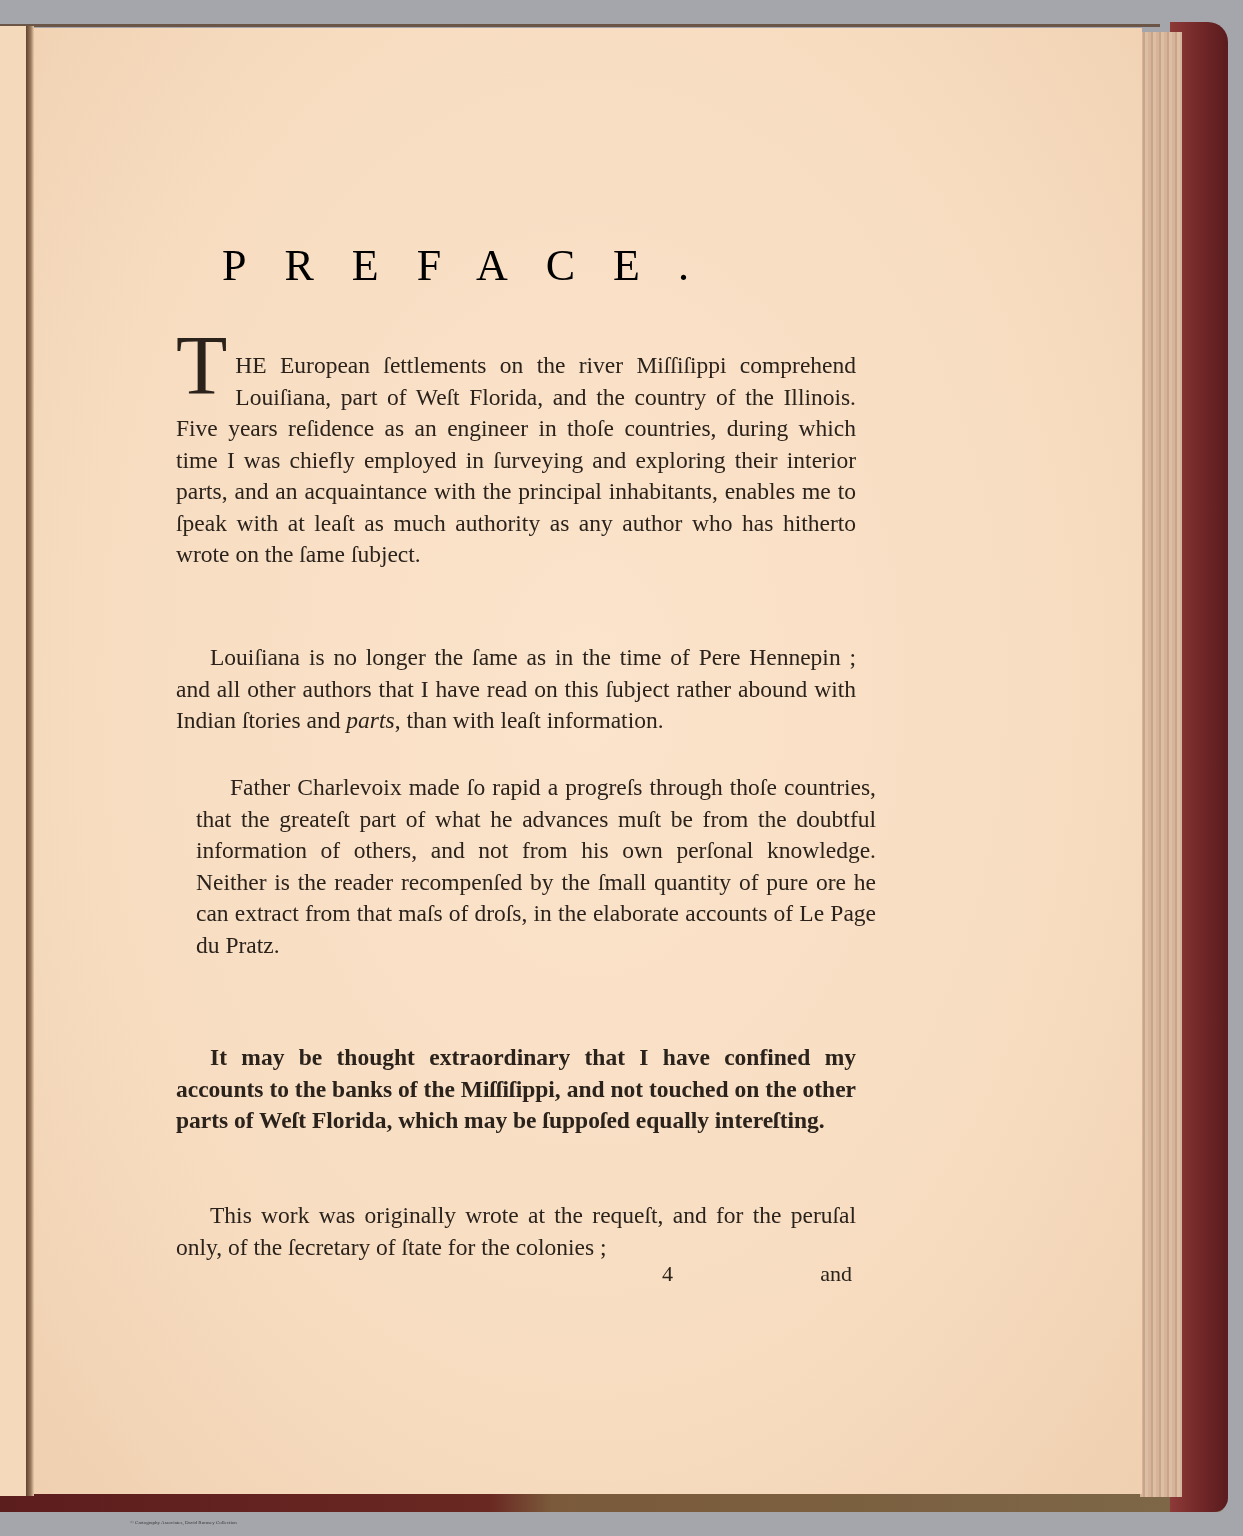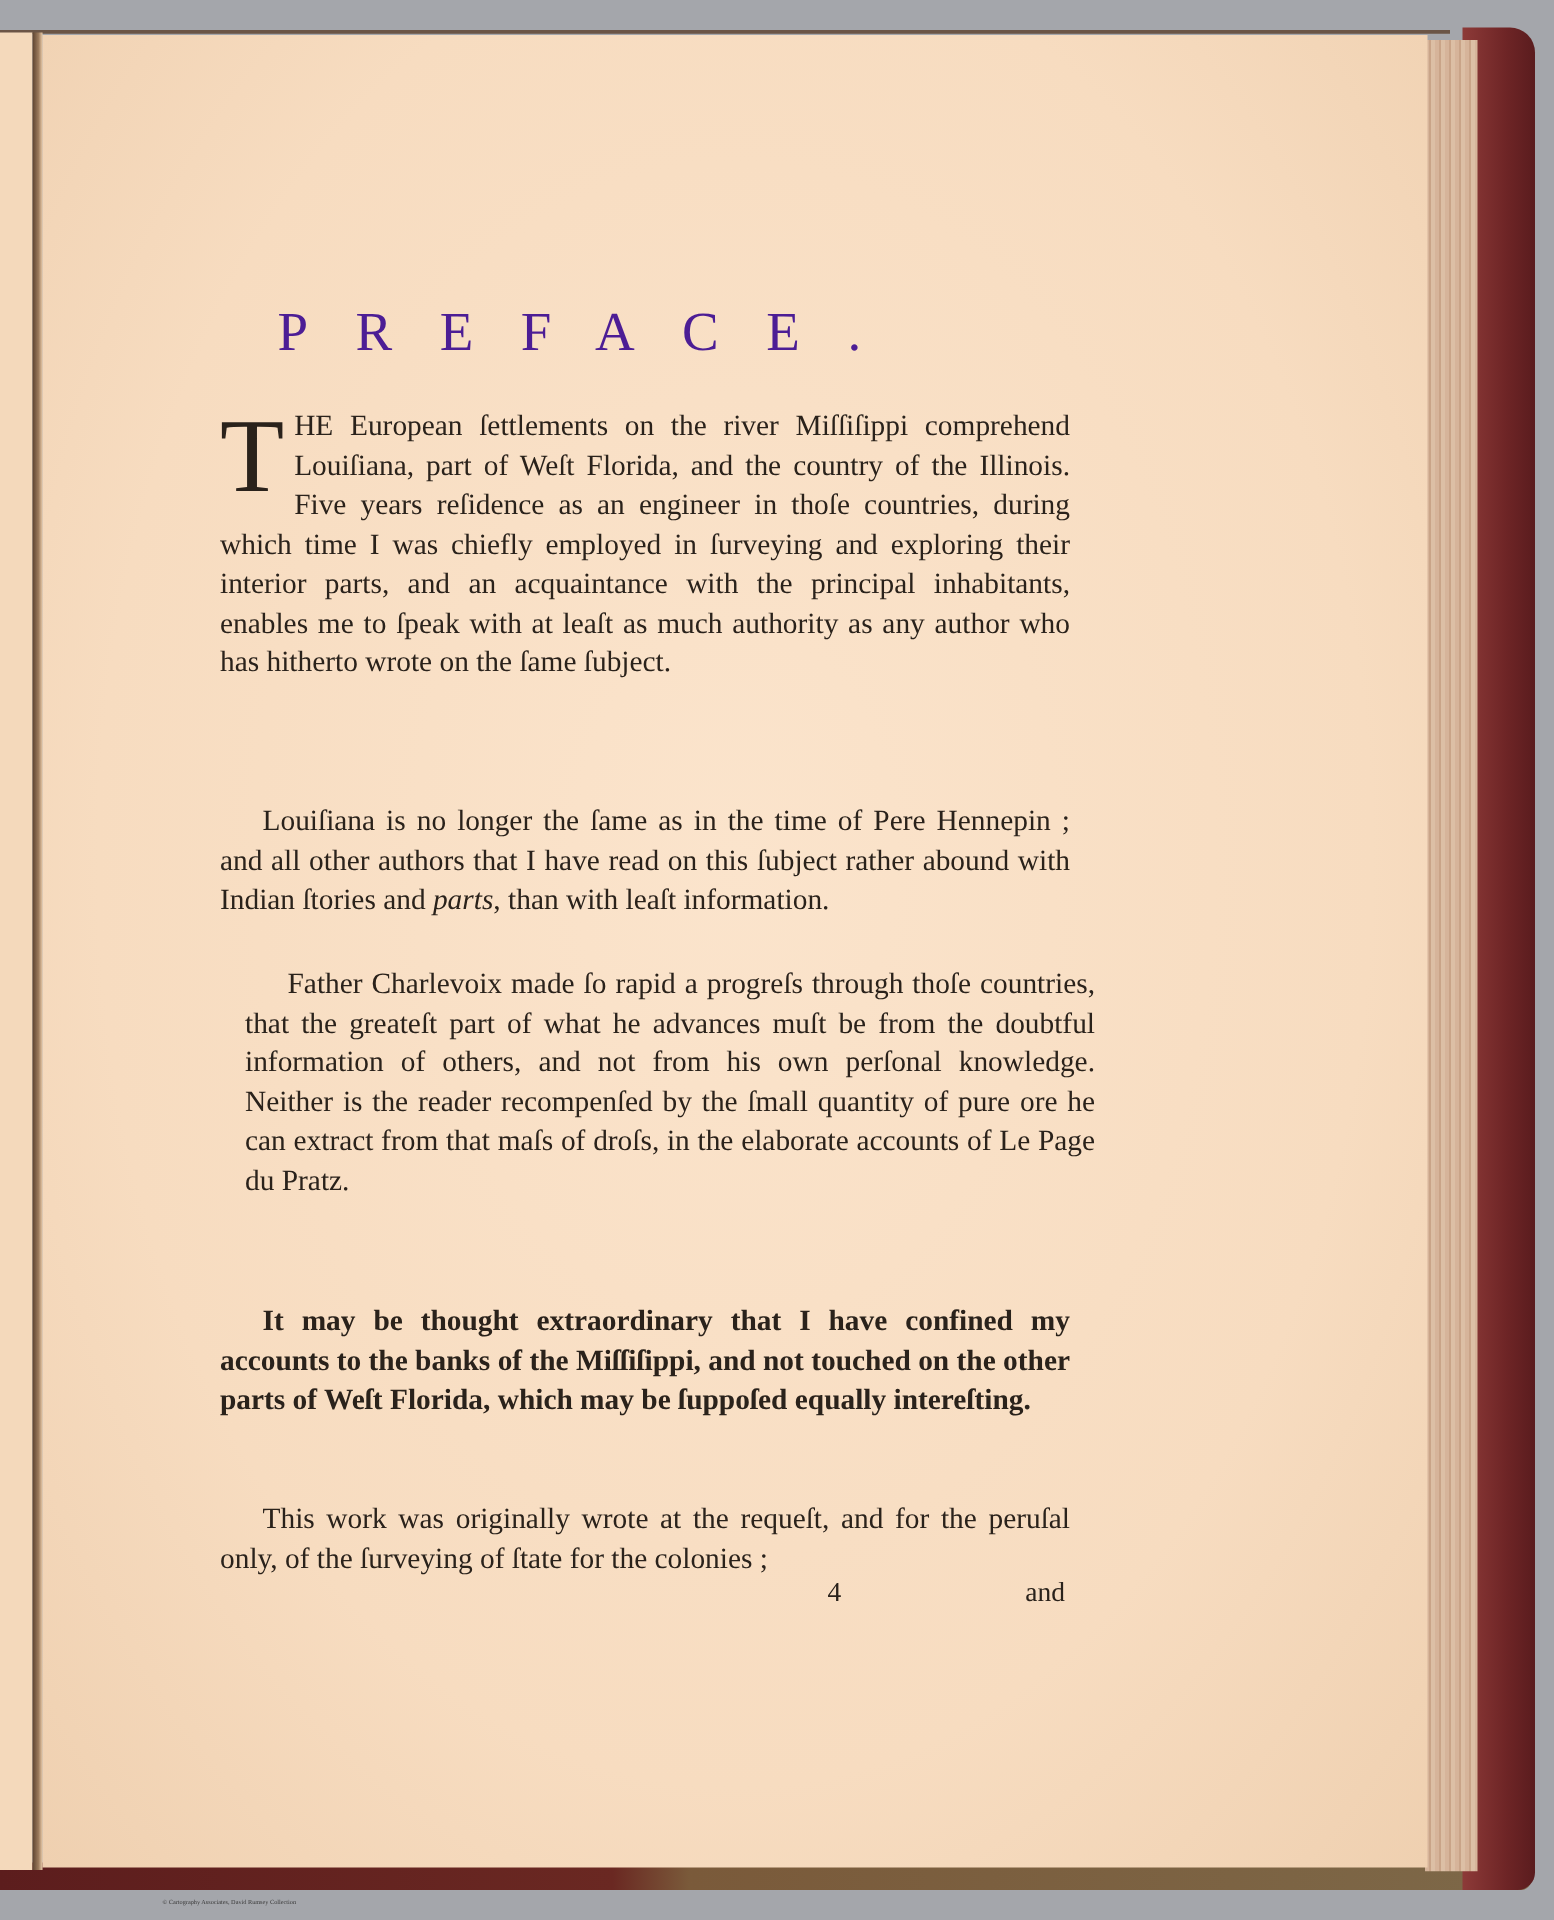--- a/index.html
+++ b/index.html
@@ -32,33 +32,33 @@
   }
   .page {
     position: absolute; left: 34px; top: 28px; width: 1108px; height: 1466px;
     background: radial-gradient(ellipse at 50% 45%, #fbe4cc 0%, #f7dcc0 65%, #efd0b0 100%);
   }
   .top-line {
     position: absolute; left: 0; top: 24px; width: 1160px; height: 3px; background: #6b5546;
   }
   .title {
     position: absolute; left: 222px; top: 240px; font-size: 44px; letter-spacing: 38px;
-    color: #4c1d95; font-weight: normal;
+    color: #000000; font-weight: normal;
   }
   .text {
     position: absolute; left: 176px; width: 680px; color: #2a221b;
     font-size: 23.5px; line-height: 31.5px; text-align: justify;
   }
   .text p { margin: 0; text-indent: 34px; text-align-last: left; }
   .first-para { top: 326px; }
   .dropcap {
     float: left; font-size: 84px; line-height: 68px; margin: 6px 8px 0 0;
     color: #2a221b; height: 66px;
   }
-  .first-para p { text-indent: 0; }
+  .first-para p { text-indent: 0; margin-top: 24px; }
   .p2 { top: 642px; }
   .p3 { top: 772px; margin-left: 20px; }
   .p4 { top: 1042px; font-weight: bold; }
   .p5 { top: 1200px; }
   .catchline {
     position: absolute; top: 1261px; left: 176px; width: 676px; font-size: 22px; color: #2a221b;
   }
   .pagenum { position: absolute; left: 486px; }
   .catchword { position: absolute; right: 0; }
   .credit {
@@ -91,21 +91,21 @@
 
 <div class="text p3">
   <p>Father Charlevoix made ſo rapid a progreſs through thoſe countries, that the greateſt part of what he advances muſt be from the doubtful information of others, and not from his own perſonal knowledge.  Neither is the reader recompenſed by the ſmall quantity of pure ore he can extract from that maſs of droſs, in the elaborate accounts of Le Page du Pratz.</p>
 </div>
 
 <div class="text p4">
   <p>It may be thought extraordinary that I have confined my accounts to the banks of the Miſſiſippi, and not touched on the other parts of Weſt Florida, which may be ſuppoſed equally intereſting.</p>
 </div>
 
 <div class="text p5">
-  <p>This work was originally wrote at the requeſt, and for the peruſal only, of the ſurveying of ſtate for the colonies ;</p>
+  <p>This work was originally wrote at the requeſt, and for the peruſal only, of the ſecretary of ſtate for the colonies ;</p>
 </div>
 
 <div class="catchline">
   <span class="pagenum">4</span>
   <span class="catchword">and</span>
 </div>
 
 <div class="credit">© Cartography Associates, David Rumsey Collection</div>
 
 </body></html>

